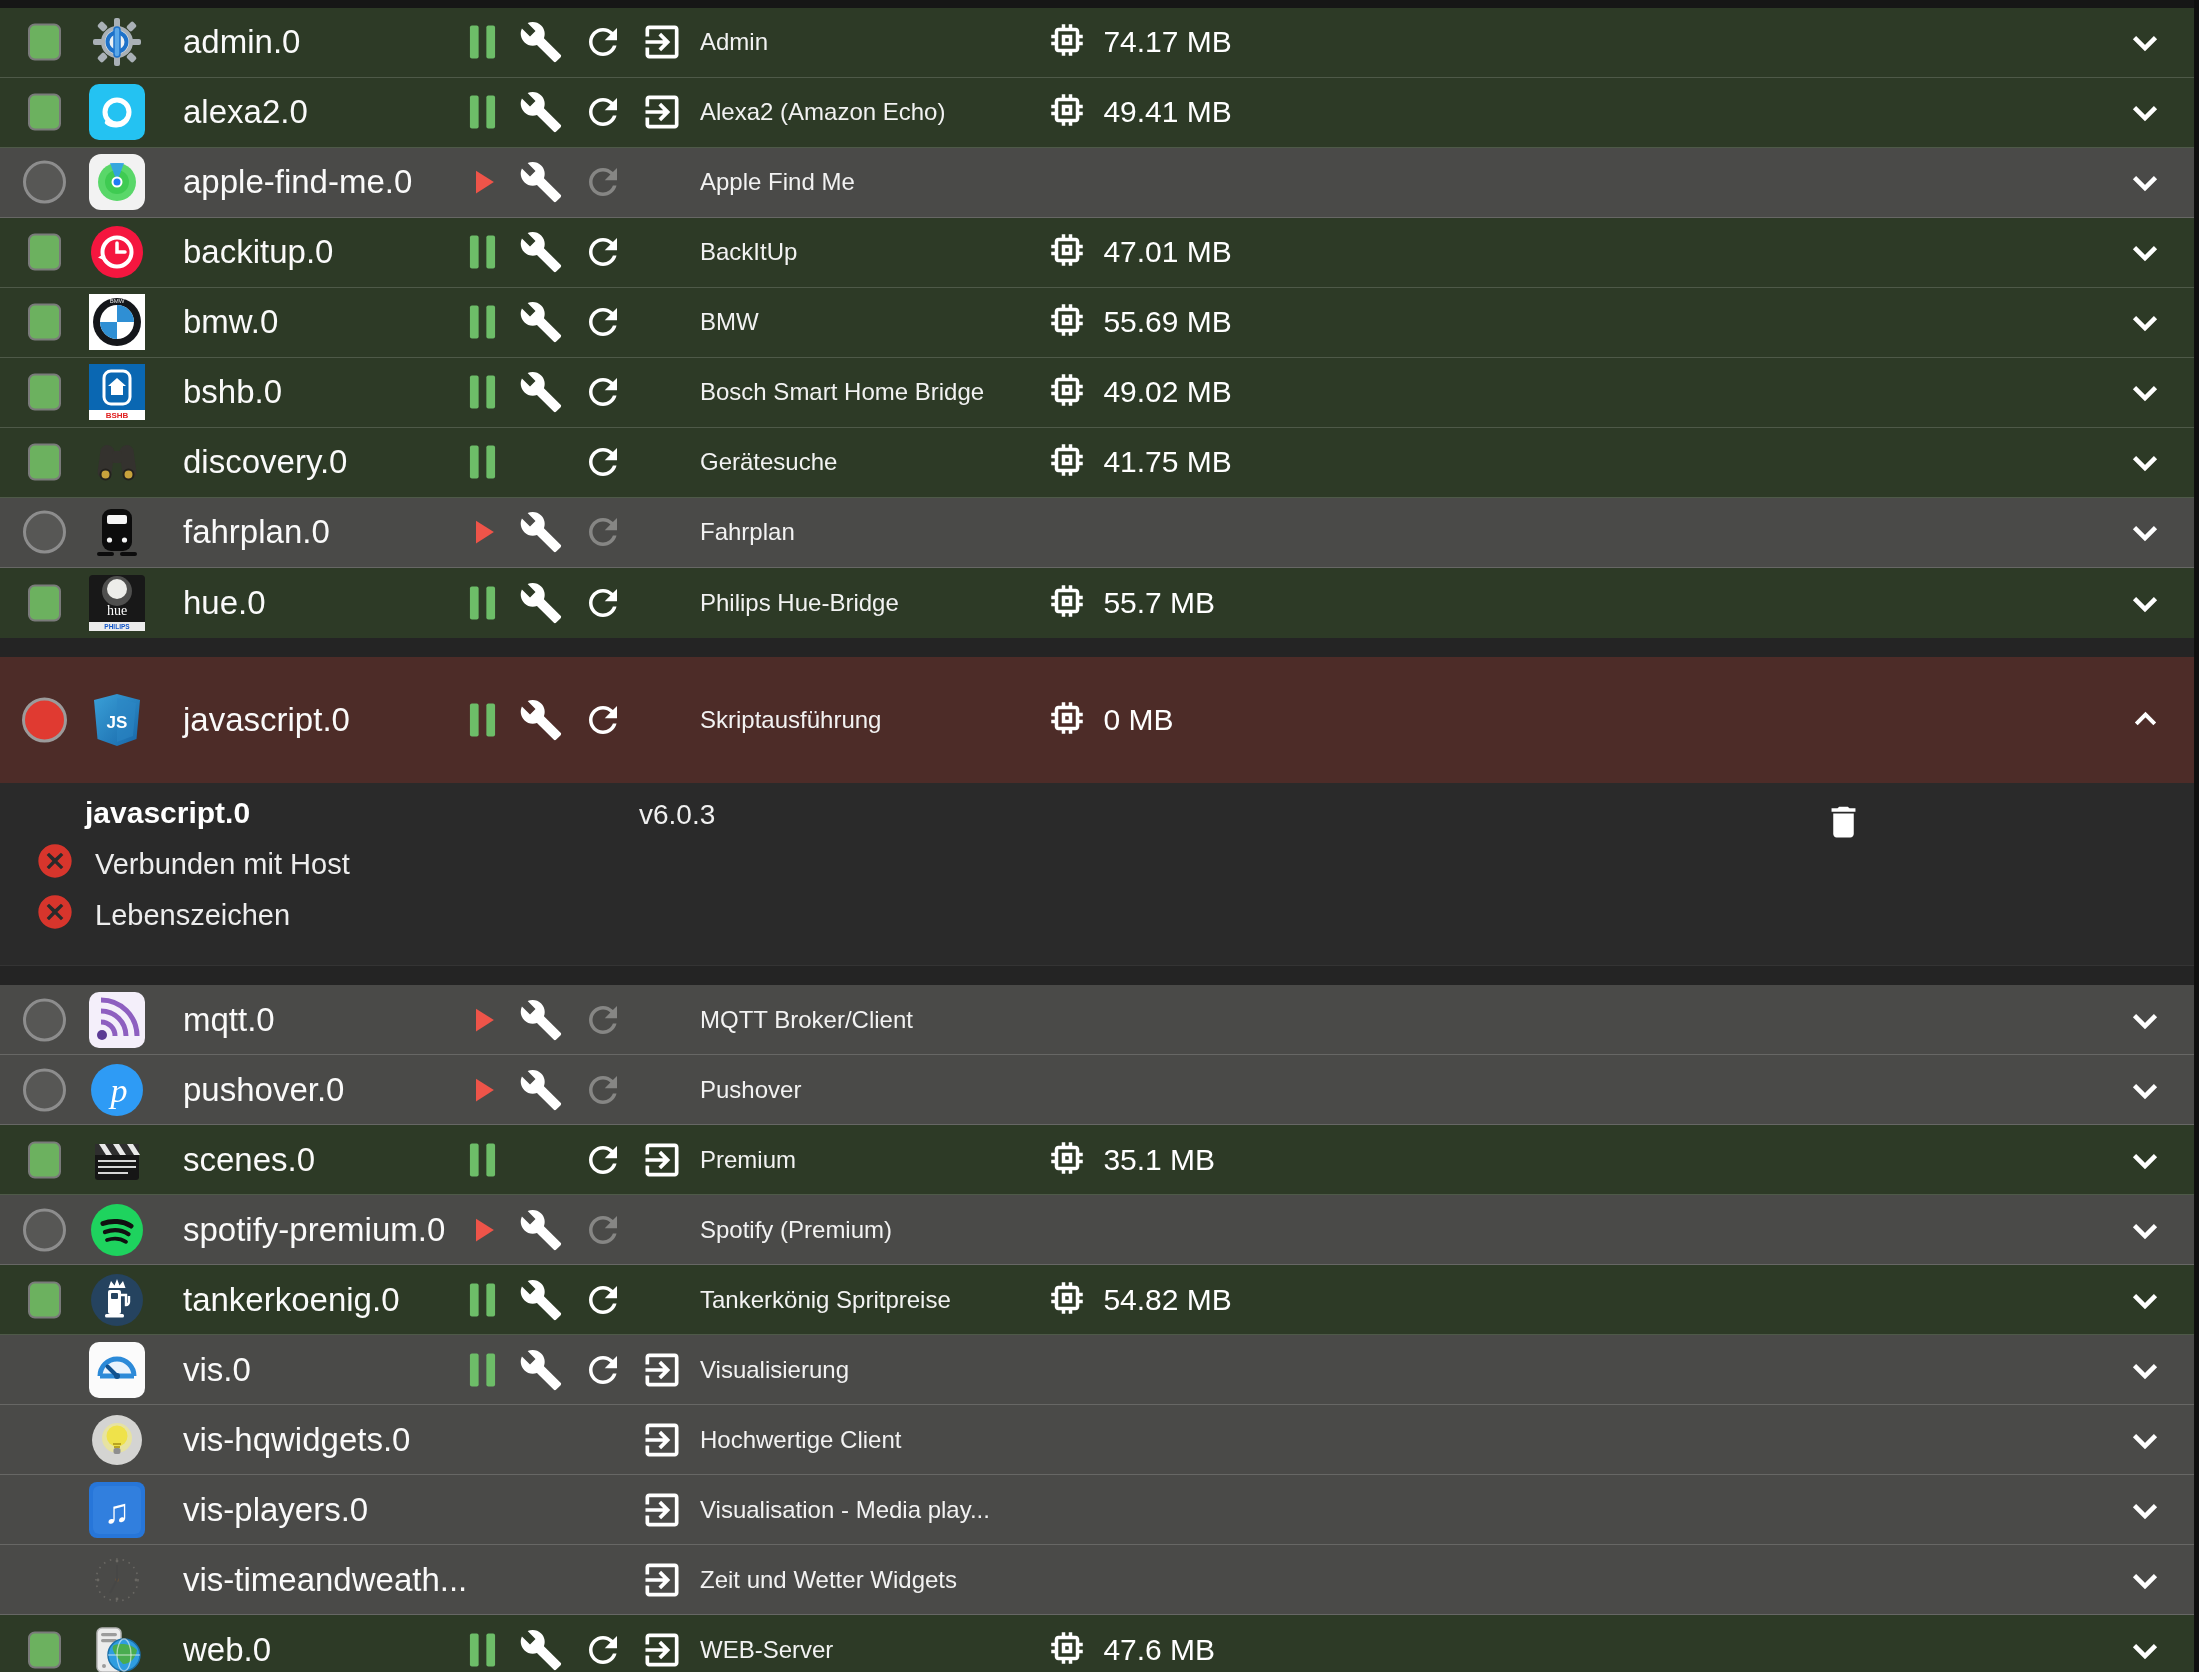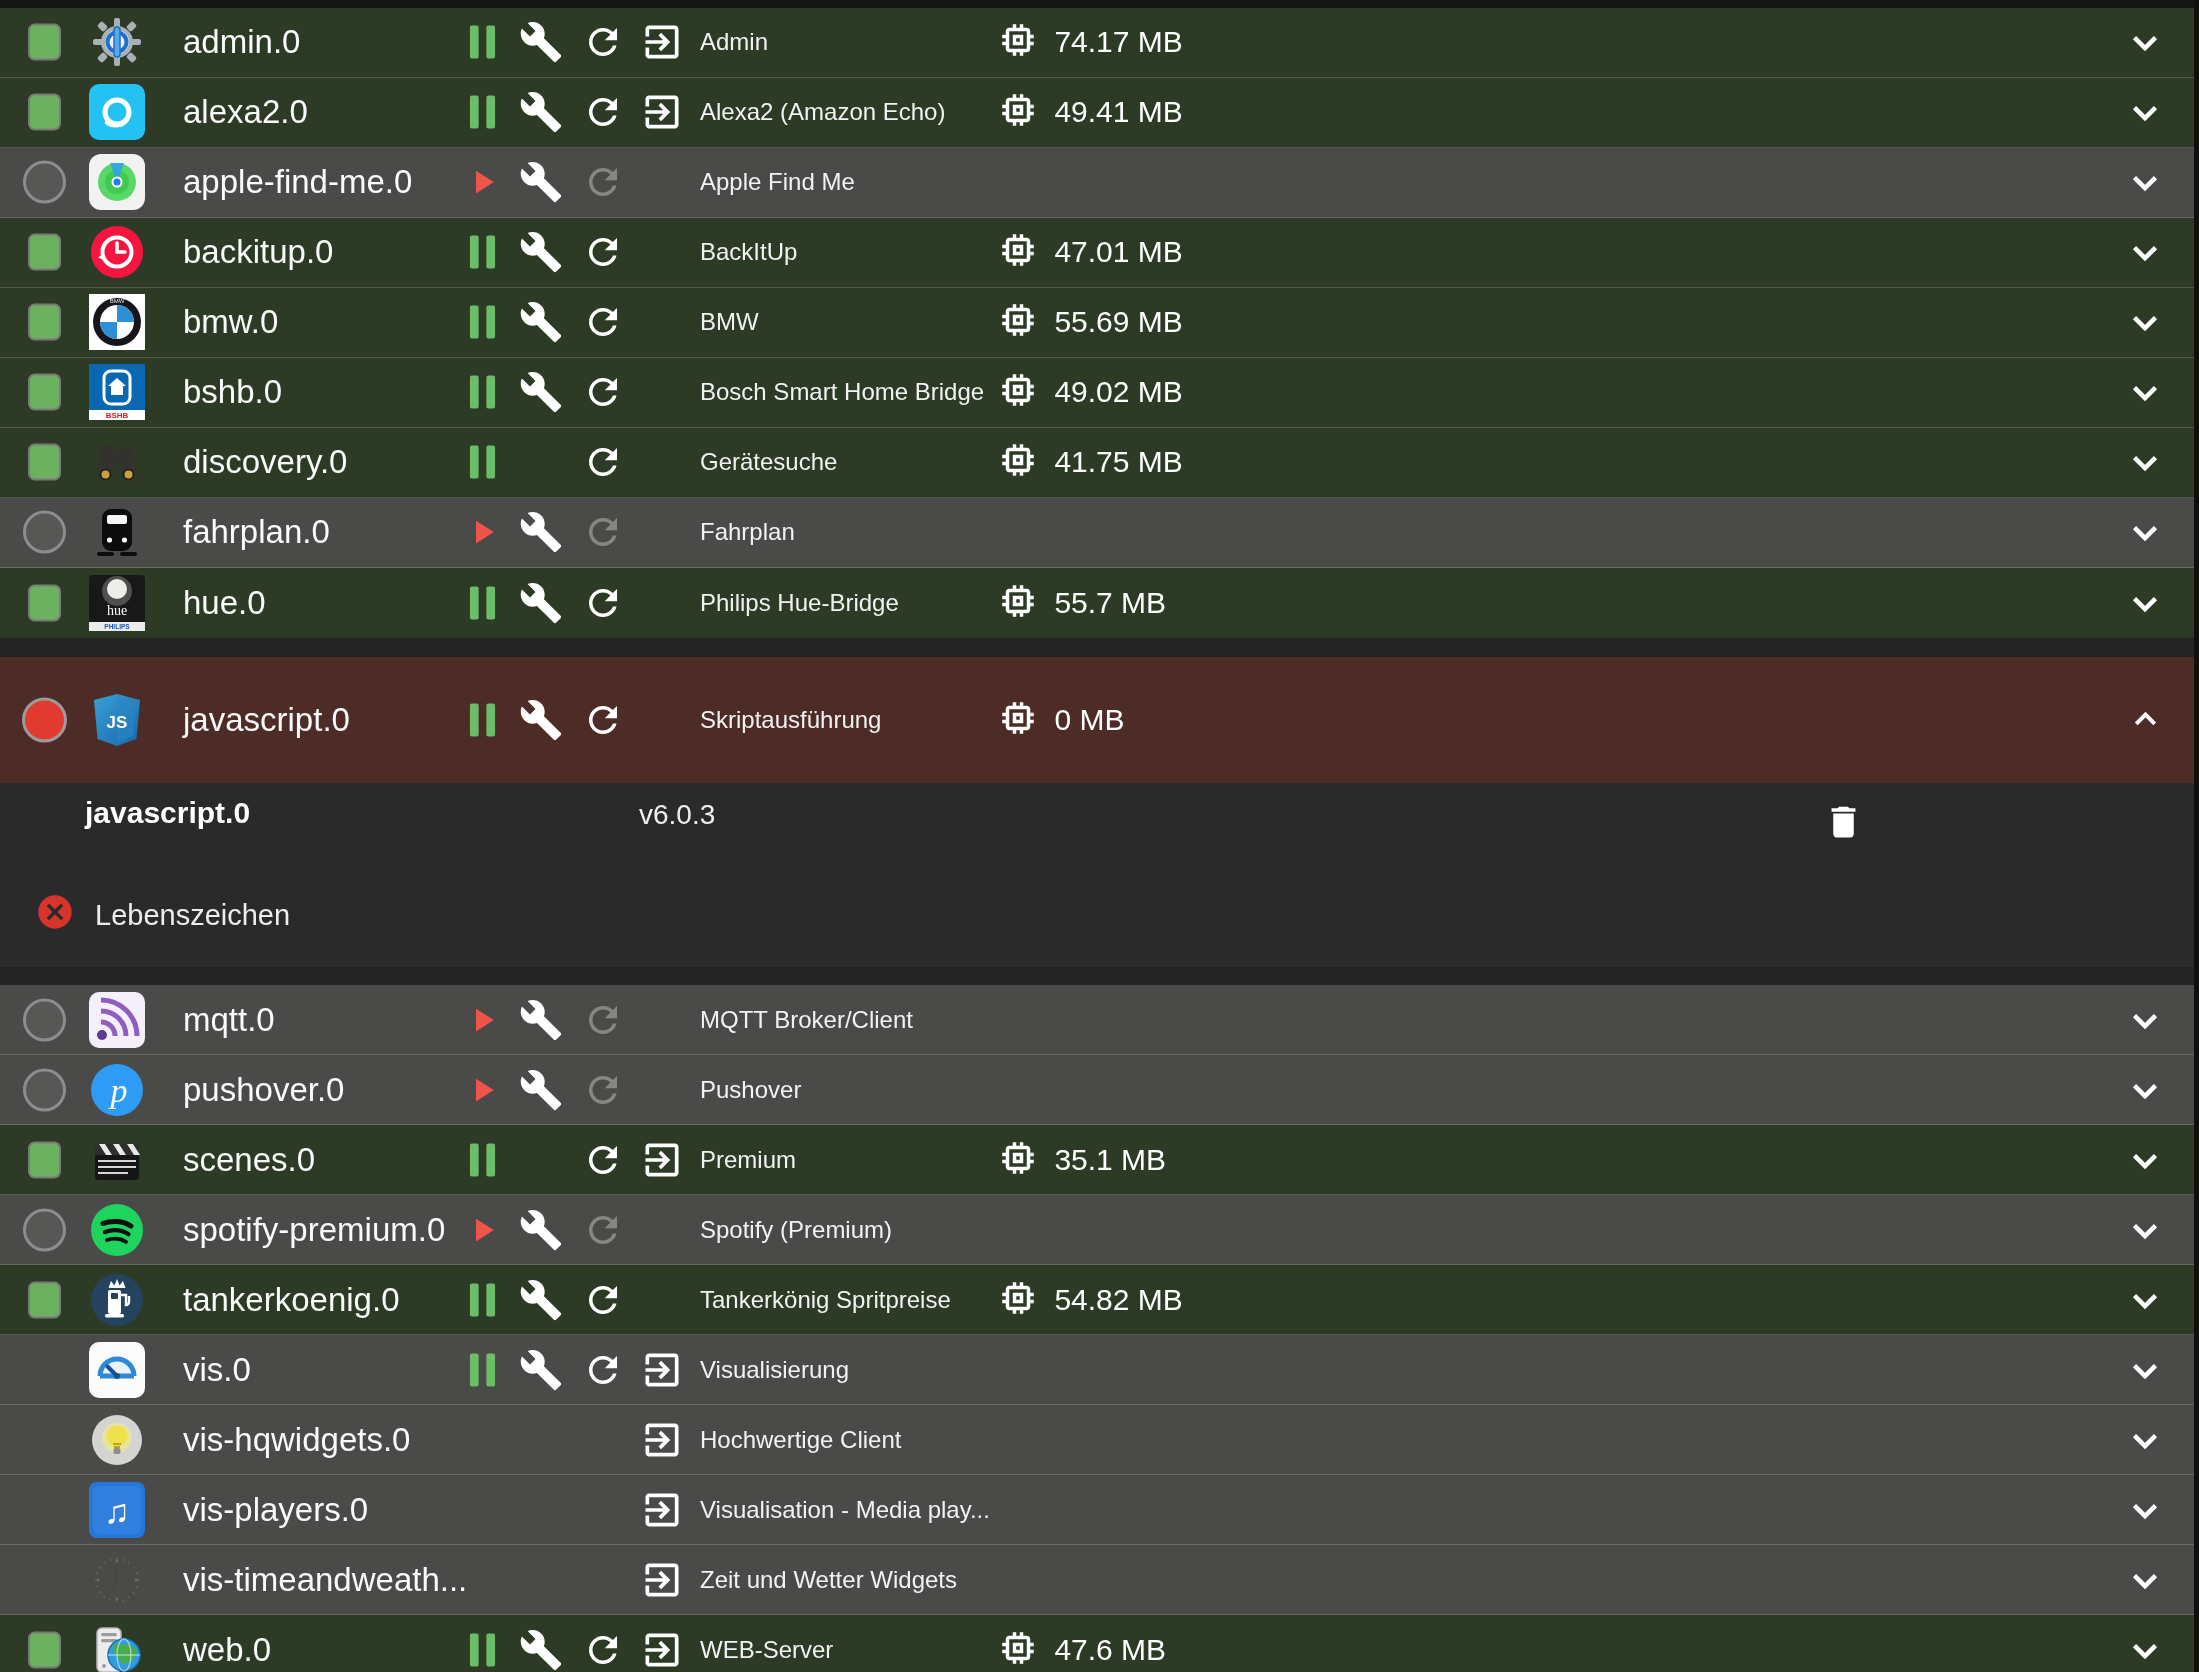--- a/index.html
+++ b/index.html
@@ -34,21 +34,21 @@
   .slot{position:absolute;top:50%;transform:translateY(-50%);display:flex;justify-content:center;color:#fff}
   .slot svg{display:block}
   .toggle-slot{left:460px;width:44px}
   .wrench-slot{left:514px;width:54px}
   .refresh-slot{left:579px;width:48px}
   .open-slot{left:635px;width:54px}
   .toggle-pause{color:var(--pause-green)}
   .toggle-play{color:var(--play-red)}
   .refresh-disabled{color:#868684}
   .title{left:700px;font-size:24px;color:#f2f2f2;white-space:nowrap}
-  .memory{left:997px;display:flex;align-items:center;gap:15.4px}
+  .memory{left:1046px;display:flex;align-items:center;gap:15.4px}
   .memory-text{font-size:30px;color:#fff;white-space:nowrap}
   .chevron{left:2122px;width:46px;display:flex;justify-content:center;color:#fff}
   .panel{position:relative;height:183px;background:var(--panel-bg);border-bottom:1.9px solid #343434;box-sizing:border-box}
   .panel-instance{position:absolute;left:85px;top:13.5px;font-size:30px;font-weight:bold;color:#fff}
   .panel-version{position:absolute;left:639px;top:16.4px;font-size:28px;color:#f0f0f0}
   .check{position:absolute;left:35px;display:flex;align-items:center;gap:20px;color:#ededed;font-size:29px;white-space:nowrap}
   .check svg{width:40px;height:40px;fill:var(--error-red);flex:0 0 auto}
   .check.c1{top:58px}.check.c2{top:109px}
   .trash-btn{position:absolute;left:1823px;top:17.4px;color:#fff}
   .trash-btn svg{width:41px;height:44px;fill:#fff}
@@ -503,20 +503,26 @@
     </div>
     <div class="slot chevron">
         <svg width="37" height="37" viewBox="0 0 24 24">
           <path d="M6 14.5l6-6 6 6" fill="none" stroke="currentColor" stroke-width="2.6"></path>
         </svg>
       </div>
   </div>
     <div class="panel">
       <div class="panel-instance">javascript.0</div>
       <div class="panel-version">v6.0.3</div>
+      <div class="check c1">
+        <span><svg viewBox="0 0 24 24" width="40" height="40" style="fill: var(--error-red);">
+            <path d="M12 2C6.47 2 2 6.47 2 12s4.47 10 10 10 10-4.47 10-10S17.53 2 12 2zm5 13.59L15.59 17 12 13.41 8.41 17 7 15.59 10.41 12 7 8.41 8.41 7 12 10.41 15.59 7 17 8.41 13.41 12 17 15.59z"></path>
+          </svg></span>
+        <span>Verbunden mit Host</span>
+      </div>
       <div class="check c2">
         <span><svg viewBox="0 0 24 24" width="40" height="40" style="fill: var(--error-red);">
             <path d="M12 2C6.47 2 2 6.47 2 12s4.47 10 10 10 10-4.47 10-10S17.53 2 12 2zm5 13.59L15.59 17 12 13.41 8.41 17 7 15.59 10.41 12 7 8.41 8.41 7 12 10.41 15.59 7 17 8.41 13.41 12 17 15.59z"></path>
           </svg></span>
         <span>Lebenszeichen</span>
       </div>
       <div class="trash-btn"><svg viewBox="0 0 24 24">
           <path d="M6 19c0 1.1.9 2 2 2h8c1.1 0 2-.9 2-2V7H6v12zM19 4h-3.5l-1-1h-5l-1 1H5v2h14V4z"></path>
         </svg></div>
     </div>

